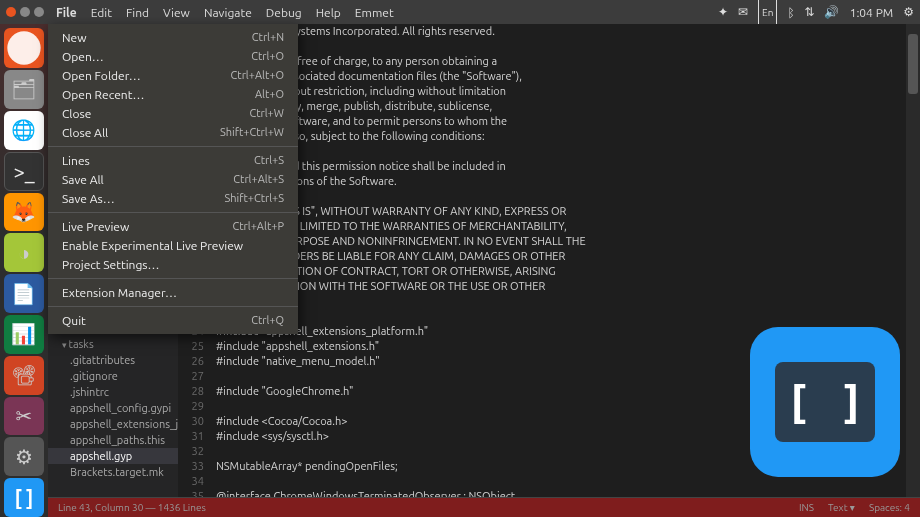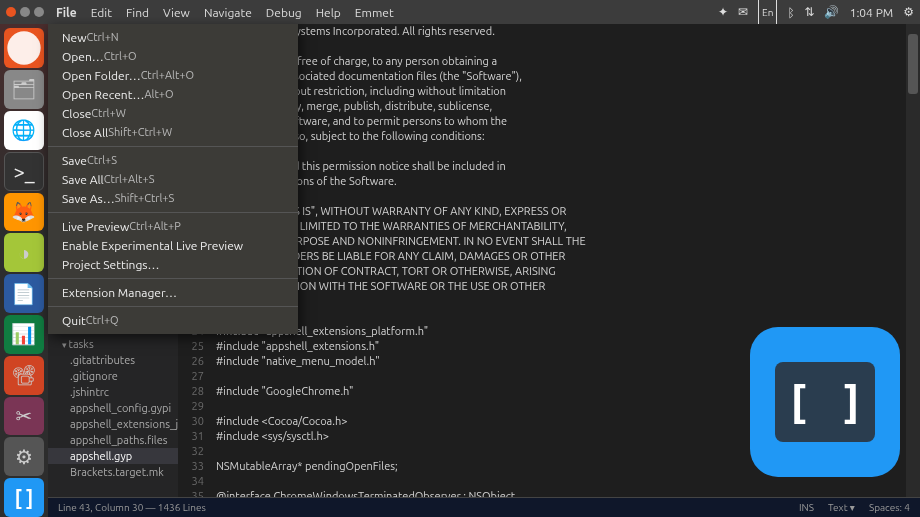--- a/index.html
+++ b/index.html
@@ -43,26 +43,26 @@
 .editor { flex: 1; background: #1e1e1e; font-family: Menlo, Consolas, monospace; font-size: 11px; color: #d4d4d4; overflow: hidden; position: relative; }
 .editor-scroll { position:absolute; top:0; left:0; right:14px; bottom:0; overflow:hidden; }
 .gutter { position:absolute; left:0; top:0; width:34px; text-align:right; color:#6a6a6a; padding-right:8px; }
 .code { margin-left:38px; white-space: pre; color:#d4d4d4; }
 .line { height: 15px; line-height:15px; }
 .editor-scrollbar { position:absolute; right:0; top:0; bottom:0; width:14px; background:#2a2a2a; }
 .editor-scrollbar .thumb { position:absolute; left:2px; right:2px; top:10px; height:60px; background:#555; border-radius:3px; }
 
 
 .dropdown { position: absolute; left: 48px; top: 24px; width: 250px; background: #3c3b37; box-shadow: 2px 4px 12px rgba(0,0,0,0.6); font-size: 12px; color: #eee; padding: 4px 0; z-index: 100; }
-.dropdown .mi { display:flex; padding: 3px 14px; justify-content: flex-start; }
+.dropdown .mi { display:flex; padding: 3px 14px; justify-content: space-between; }
 .dropdown .mi .short { color:#bbb; font-size:11px; }
 .dropdown .sep { height:1px; background:#555; margin: 4px 0; }
 
 
-.status { position:absolute; left:48px; right:0; bottom:0; height:20px; background:#0f172a; border-top:1px solid #444; font-size:10px; color:#999; display:flex; align-items:center; padding: 0 10px; gap: 10px; }
+.status { position:absolute; left:48px; right:0; bottom:0; height:20px; background:#7f1d1d; border-top:1px solid #444; font-size:10px; color:#999; display:flex; align-items:center; padding: 0 10px; gap: 10px; }
 .status .right { margin-left:auto; display:flex; gap:14px; }
 
 
 .big-logo { position:absolute; right:20px; bottom:40px; width:150px; height:150px; background:#2098f5; border-radius:28px; display:flex; align-items:center; justify-content:center; z-index:50; }
 .big-logo .inner { width:100px; height:80px; background:#2a3d4f; border-radius:8px; display:flex; align-items:center; justify-content:center; color:#fff; font-size:44px; font-weight:bold; font-family: monospace; }
 
 
 .window-dots { display:flex; gap:4px; margin-right:8px; }
 .window-dots .dot { width:10px; height:10px; border-radius:50%; }
 .dot-close{background:#e95420;} .dot-min{background:#888;} .dot-max{background:#888;}
@@ -123,21 +123,21 @@
       <div class="item folder">node_modules</div>
       <div class="item folder">out</div>
       <div class="item folder">Release</div>
       <div class="item folder">Resources</div>
       <div class="item folder-open">tasks</div>
       <div class="item file">.gitattributes</div>
       <div class="item file">.gitignore</div>
       <div class="item file">.jshintrc</div>
       <div class="item file">appshell_config.gypi</div>
       <div class="item file">appshell_extensions_js.o</div>
-      <div class="item file">appshell_paths.files</div>
+      <div class="item file">appshell_paths.this</div>
       <div class="item file selected">appshell.gyp</div>
       <div class="item file">Brackets.target.mk</div>
     </div>
   <div class="editor">
     <div class="editor-scroll">
       <div class="gutter" id="gutter">
           <div class="line"></div>
           <div class="line"></div>
           <div class="line"></div>
           <div class="line"></div>
@@ -198,21 +198,21 @@
     <div class="mi">
       <span>Close</span>
       <span class="short">Ctrl+W</span>
     </div>
     <div class="mi">
       <span>Close All</span>
       <span class="short">Shift+Ctrl+W</span>
     </div>
     <div class="sep"></div>
     <div class="mi">
-      <span>Save</span>
+      <span>Lines</span>
       <span class="short">Ctrl+S</span>
     </div>
     <div class="mi">
       <span>Save All</span>
       <span class="short">Ctrl+Alt+S</span>
     </div>
     <div class="mi">
       <span>Save As…</span>
       <span class="short">Shift+Ctrl+S</span>
     </div>

